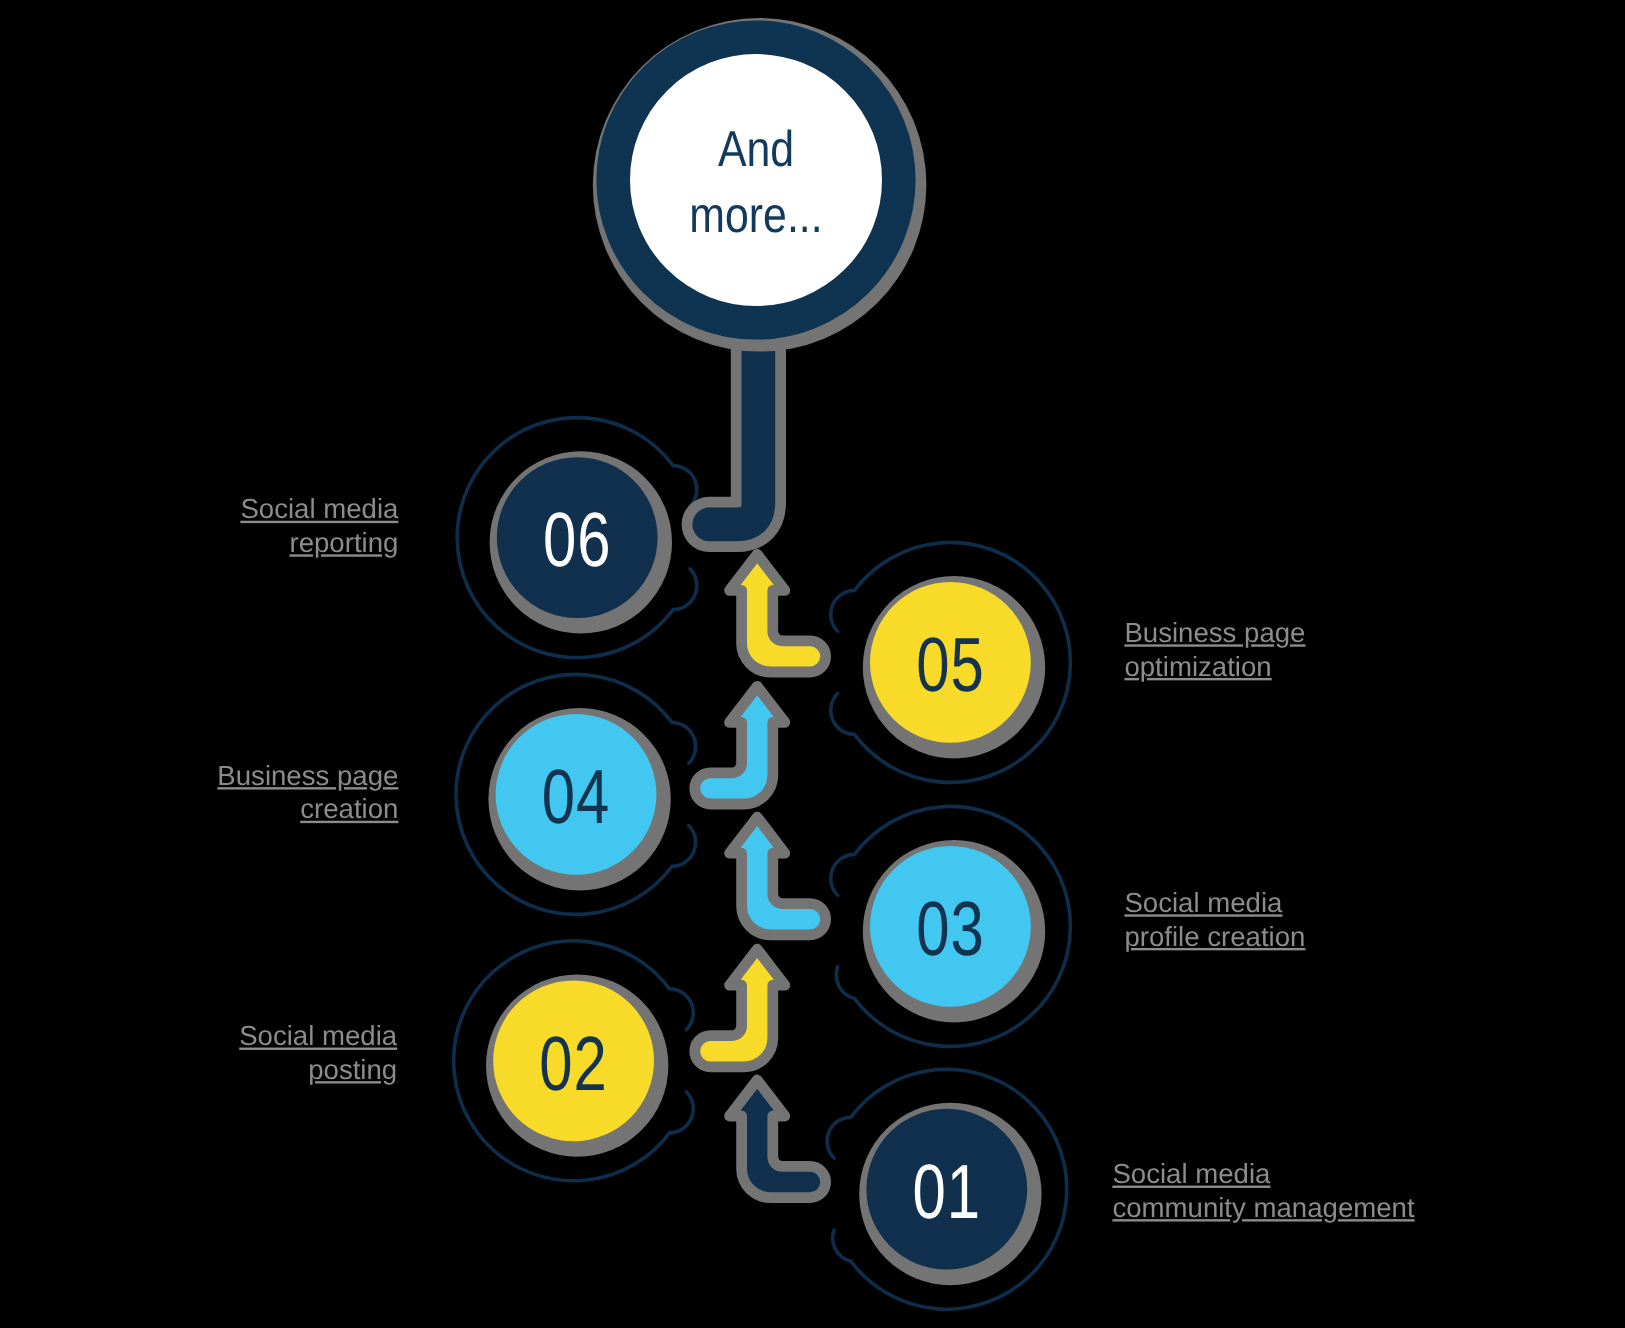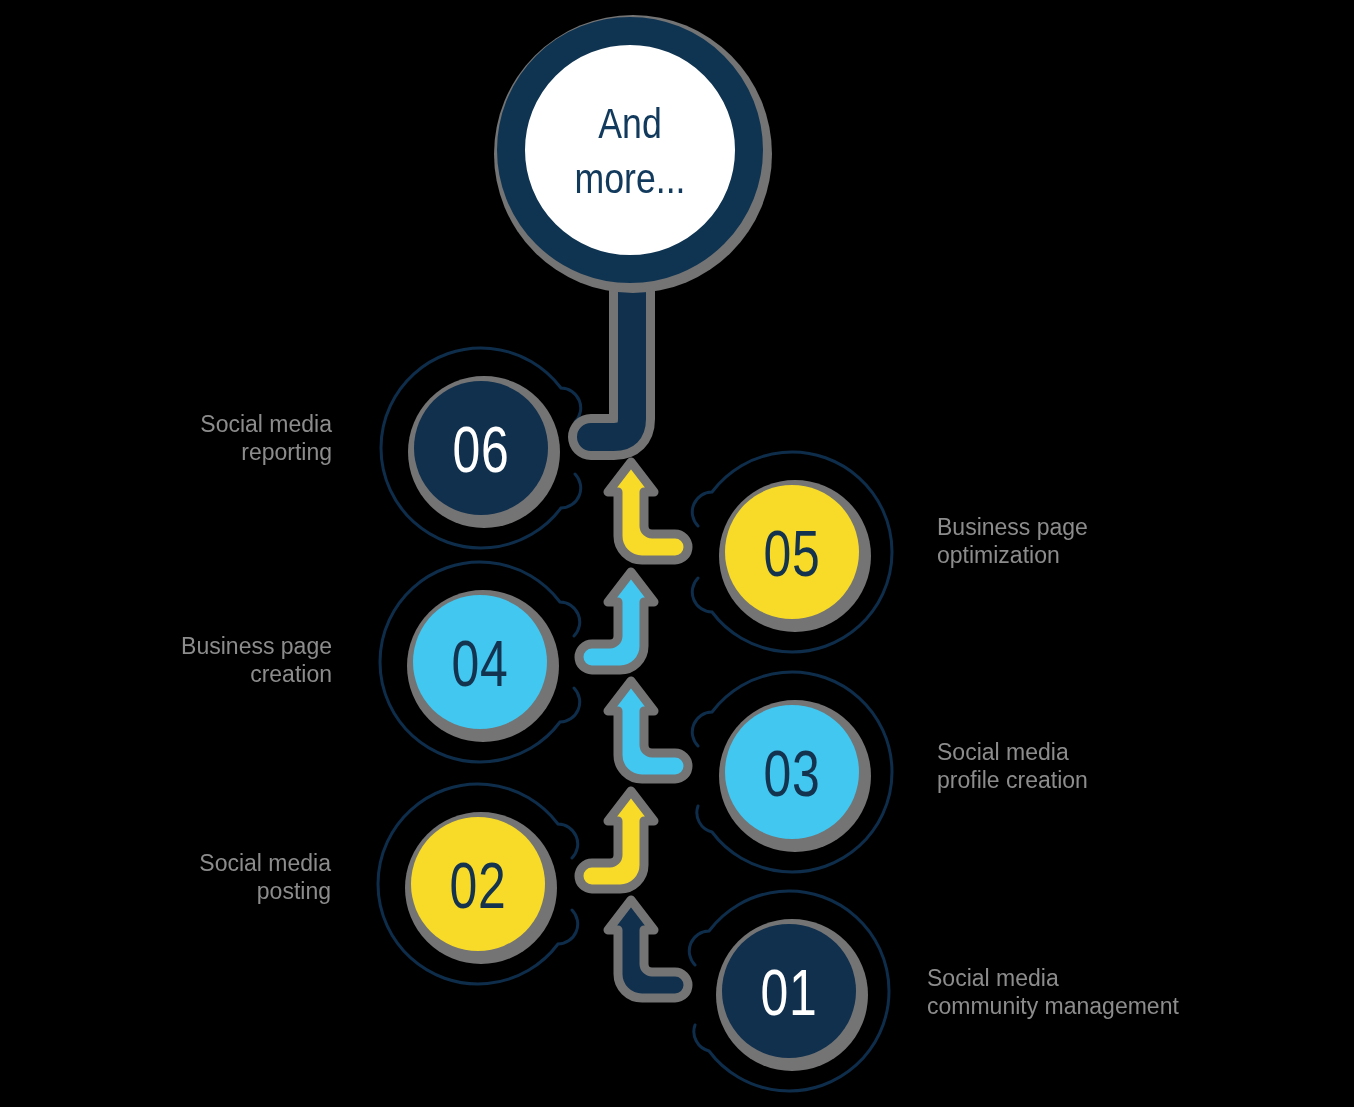--- a/index.html
+++ b/index.html
@@ -14,21 +14,21 @@
   .stem-over{fill:none;stroke:#10304E;stroke-width:28;stroke-linecap:round;}
   .top-ring{stroke-width:28;}
   .num{
     position:absolute;transform:translate(-50%,-50%) scaleX(0.78);
     font-size:64px;font-weight:400;letter-spacing:1px;line-height:1;white-space:nowrap;
   }
   .num.on-dark{color:#FFFFFF;}
   .num.on-light{color:#14334F;}
   .label{
     position:absolute;color:#8C8C8C;font-size:23px;line-height:1.22;
-    white-space:pre-line;transform:translateY(-50%);
+    white-space:pre-line;transform:translateY(-50%);text-decoration:underline;
   }
   .label.left{text-align:right;}
   .label.right{text-align:left;}
   .top-label{
     position:absolute;color:#123A5C;font-size:42px;line-height:1.3;text-align:center;
     transform:translate(-50%,-50%) scaleX(0.85);white-space:pre-line;
   }
 </style>
 </head>
 <body>

